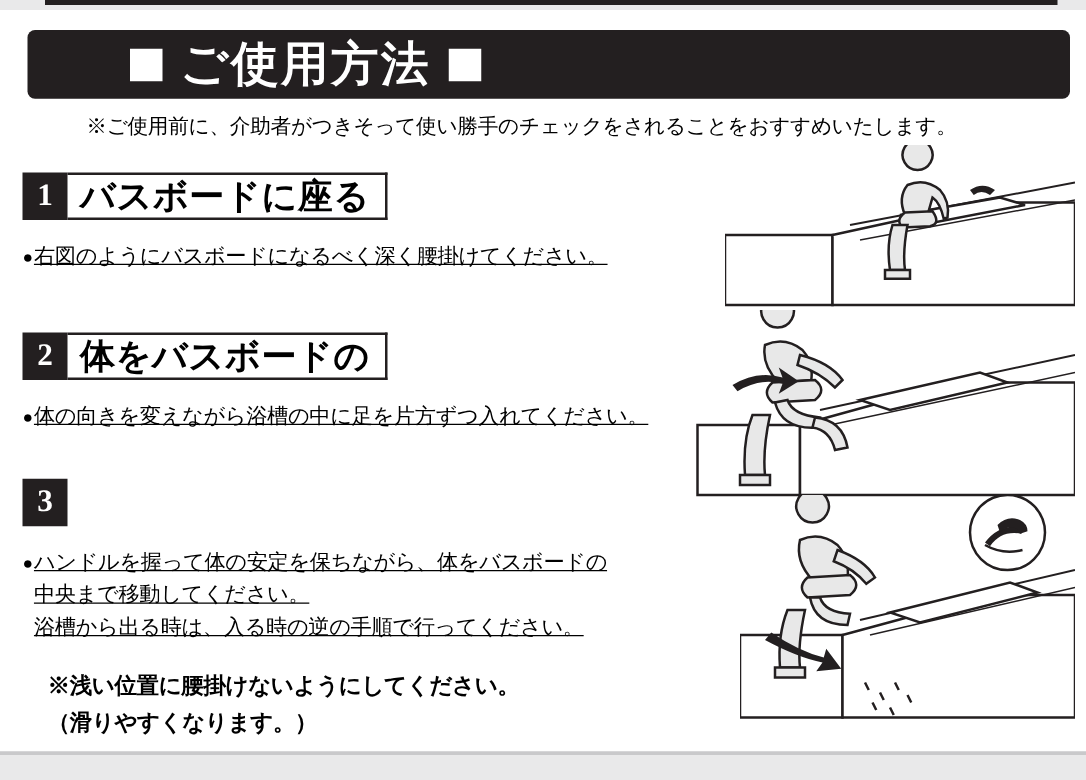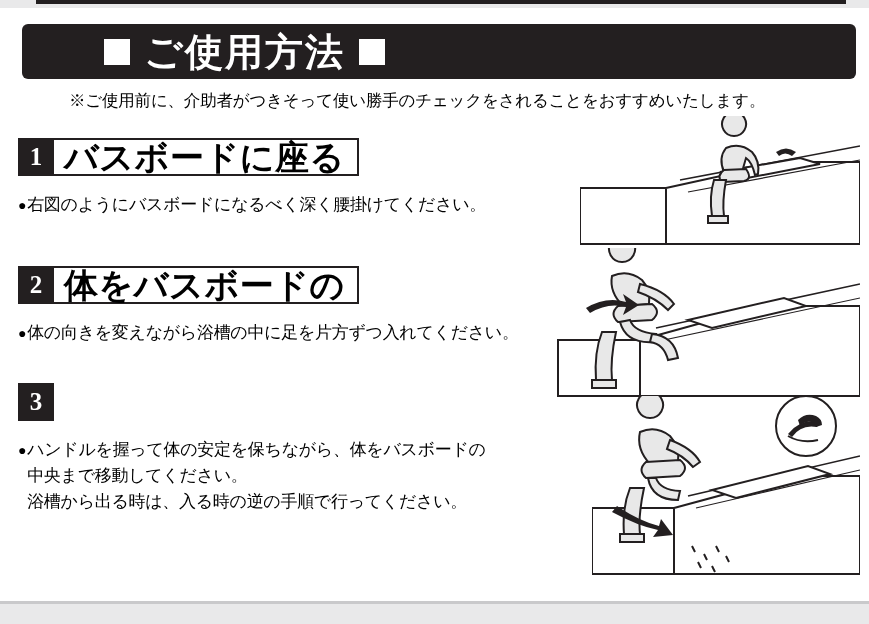--- a/index.html
+++ b/index.html
@@ -131,21 +131,21 @@
   .step-title-box {
     border: 2.5px solid #231f20;
     border-left: none;
     height: 38px;
     box-sizing: border-box;
     display: flex;
     align-items: center;
     padding: 0 12px 0 10px;
   }
   .step-title {
-    font-size: 34px;
+    font-size: 28px;
     font-weight: bold;
     letter-spacing: 0.5px;
     white-space: nowrap;
     line-height: 28px;
   }
   .step-body {
     margin-top: 16px;
     font-size: 17px;
     line-height: 26px;
     letter-spacing: -0.3px;
@@ -154,20 +154,21 @@
     display: flex;
     align-items: flex-start;
   }
   .bullet {
     font-size: 14px;
     line-height: 26px;
     margin-right: 1px;
   }
   .bullet-text {
     white-space: pre-line;
+    text-decoration: underline;
   }
   .caution {
     margin-top: 18px;
     margin-left: 20px;
     font-size: 18px;
     font-weight: bold;
     line-height: 30px;
     white-space: pre-line;
     letter-spacing: -0.3px;
   }
@@ -239,20 +240,22 @@
       <div class="step-head">
         <div class="step-num">3</div>
       </div>
       <div class="step-body">
         <div class="bullet-line">
           <span class="bullet">●</span>
           <span class="bullet-text">ハンドルを握って体の安定を保ちながら、体をバスボードの
 中央まで移動してください。
 浴槽から出る時は、入る時の逆の手順で行ってください。</span>
         </div>
+        <div class="caution">※浅い位置に腰掛けないようにしてください。
+（滑りやすくなります。）</div>
       </div>
     </div>
 
     <div class="illus" id="illus1">
       <svg width="280" height="130" viewBox="0 0 280 130">
 
         <path d="M0 128 L0 72 L86 72 L86 128 Z" fill="#ffffff" stroke="#231f20" stroke-width="2"></path>
         <path d="M86 72 L205 46 L280 46 L280 128 L86 128 Z" fill="#ffffff" stroke="#231f20" stroke-width="2"></path>
 
         <path d="M100 64 L280 30" fill="none" stroke="#231f20" stroke-width="1.6"></path>

